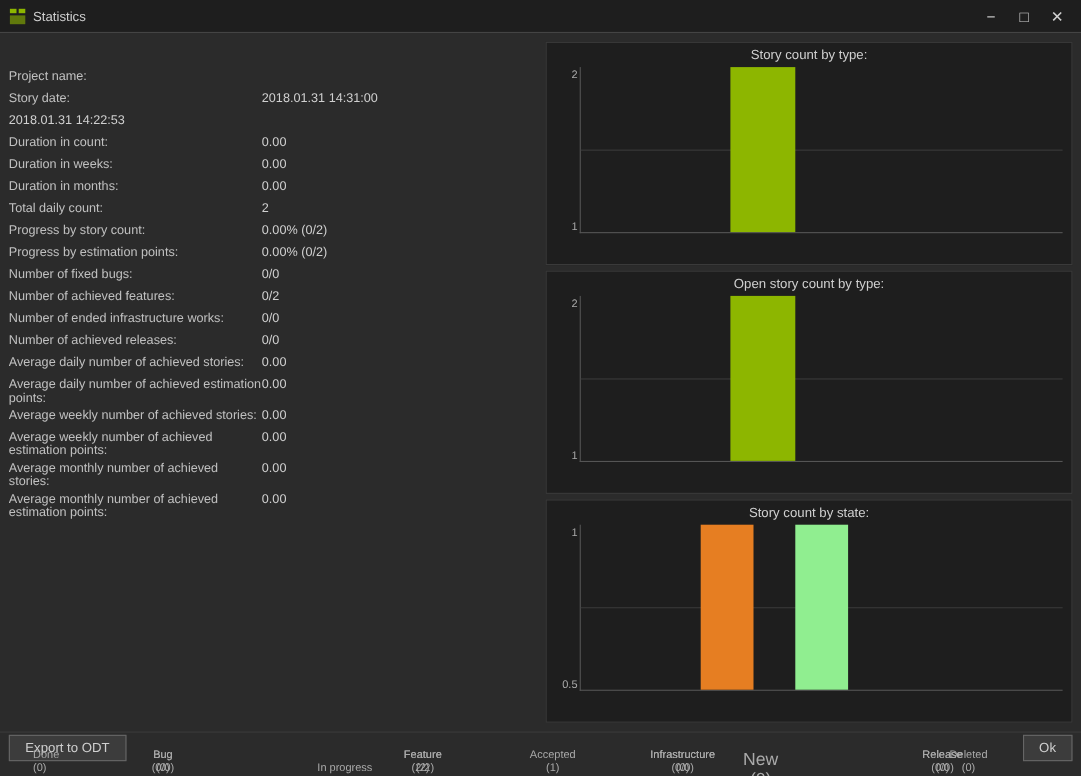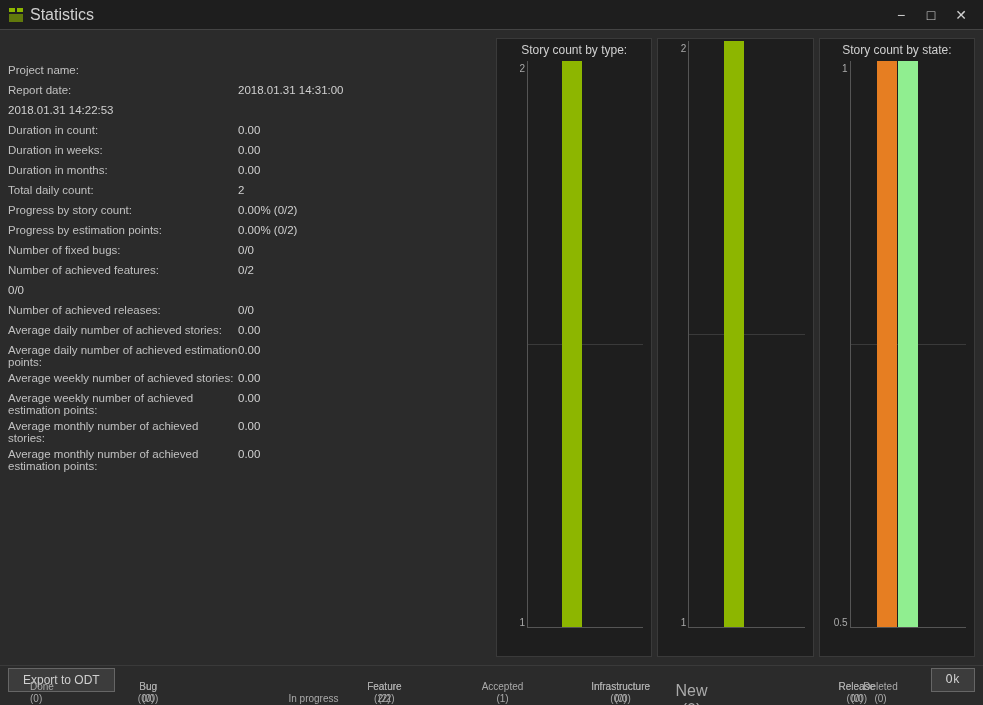--- a/index.html
+++ b/index.html
@@ -21,21 +21,21 @@
       border-bottom: 1px solid #444;
     }
     .title-bar-icon {
       width: 16px;
       height: 16px;
       margin-right: 6px;
       display: inline-block;
     }
     .title-bar-title {
       flex: 1;
-      font-size: 16px;
+      font-size: 12px;
       color: #d0d0d0;
     }
     .title-bar-controls {
       display: flex;
       gap: 2px;
     }
     .title-bar-btn {
       width: 28px;
       height: 24px;
       background: transparent;
@@ -69,20 +69,21 @@
       color: #c0c0c0;
       font-size: 11.5px;
     }
     .stat-value {
       color: #d0d0d0;
       font-size: 11.5px;
     }
     .right-panel {
       flex: 1;
       display: flex;
+      flex-direction: column;
       gap: 5px;
     }
     .chart-section {
       flex: 1;
       background: #1e1e1e;
       border: 1px solid #3a3a3a;
       display: flex;
       flex-direction: column;
     }
     .chart-title {
@@ -107,21 +108,20 @@
       font-size: 12px;
       cursor: pointer;
     }
     .ok-btn {
       background: #3c3c3c;
       border: 1px solid #666;
       color: #d0d0d0;
       padding: 4px 14px;
       font-size: 12px;
       cursor: pointer;
-      font-family: Liberation Mono, monospace;
     }
   </style>
 </head>
 <body>
 
 <div class="title-bar">
   <span class="title-bar-icon">
     <svg width="16" height="16" viewBox="0 0 16 16">
       <rect x="1" y="1" width="6" height="4" fill="#8db600"></rect>
       <rect x="9" y="1" width="6" height="4" fill="#8db600"></rect>
@@ -137,21 +137,21 @@
 </div>
 
 <div class="main-content">
 
   <div class="left-panel" id="stats-container">
   <div class="stat-row">
         <span class="stat-label">Project name:</span>
         <span class="stat-value"></span>
       </div>
       <div class="stat-row">
-        <span class="stat-label">Report date:</span>
+        <span class="stat-label">Story date:</span>
         <span class="stat-value">2018.01.31 14:31:00</span>
       </div>
       <div class="stat-row">
         <span class="stat-value">2018.01.31 14:22:53</span>
       </div>
       <div class="stat-row">
         <span class="stat-label">Duration in count:</span>
         <span class="stat-value">0.00</span>
       </div>
       <div class="stat-row">
@@ -176,20 +176,21 @@
       </div>
       <div class="stat-row">
         <span class="stat-label">Number of fixed bugs:</span>
         <span class="stat-value">0/0</span>
       </div>
       <div class="stat-row">
         <span class="stat-label">Number of achieved features:</span>
         <span class="stat-value">0/2</span>
       </div>
       <div class="stat-row">
+        <span class="stat-label">Number of ended infrastructure works:</span>
         <span class="stat-value">0/0</span>
       </div>
       <div class="stat-row">
         <span class="stat-label">Number of achieved releases:</span>
         <span class="stat-value">0/0</span>
       </div>
       <div class="stat-row">
         <span class="stat-label">Average daily number of achieved stories:</span>
         <span class="stat-value">0.00</span>
       </div>
@@ -244,20 +245,21 @@
         </div>
         <div style="position: absolute; bottom: 0px; left: 30px; right: 8px; height: 26px; display: flex; justify-content: space-around; align-items: flex-start; padding-top: 2px;">
           <div style="font-size: 10px; color: rgb(170, 170, 170); text-align: center; flex: 1 1 0%; line-height: 1.2;">Bug<br>(0)</div>
           <div style="font-size: 10px; color: rgb(170, 170, 170); text-align: center; flex: 1 1 0%; line-height: 1.2;">Feature<br>(2)</div>
           <div style="font-size: 10px; color: rgb(170, 170, 170); text-align: center; flex: 1 1 0%; line-height: 1.2;">Infrastructure<br>(0)</div>
           <div style="font-size: 10px; color: rgb(170, 170, 170); text-align: center; flex: 1 1 0%; line-height: 1.2;">Release<br>(0)</div>
         </div>
       </div>
 
     <div class="chart-section" id="chart2-container">
+        <div class="chart-title">Open story count by type:</div>
         <div style="flex: 1 1 0%; display: flex; position: relative; padding: 2px 8px 28px 30px;">
           <div style="position: absolute; left: 4px; top: 4px; bottom: 28px; display: flex; flex-direction: column; justify-content: space-between; align-items: flex-end; width: 24px;">
             <span style="font-size: 10px; color: rgb(170, 170, 170);">2</span>
             <span style="font-size: 10px; color: rgb(170, 170, 170);">1</span>
           </div>
           <div style="flex: 1 1 0%; position: relative; border-left: 1px solid rgb(85, 85, 85); border-bottom: 1px solid rgb(85, 85, 85);">
             <div style="position: absolute; left: 0px; right: 0px; top: 50%; border-top: 1px solid rgb(58, 58, 58);"></div>
             <div style="position: absolute; inset: 0px; display: flex; align-items: flex-end; justify-content: space-around; padding: 0px 4px;">
               <div style="display: flex; flex-direction: column; align-items: center; flex: 1 1 0%; height: 100%; justify-content: flex-end;">
                 <div style="width: 55%; min-width: 20px; height: 0%; background-color: rgb(46, 204, 64);"></div>

